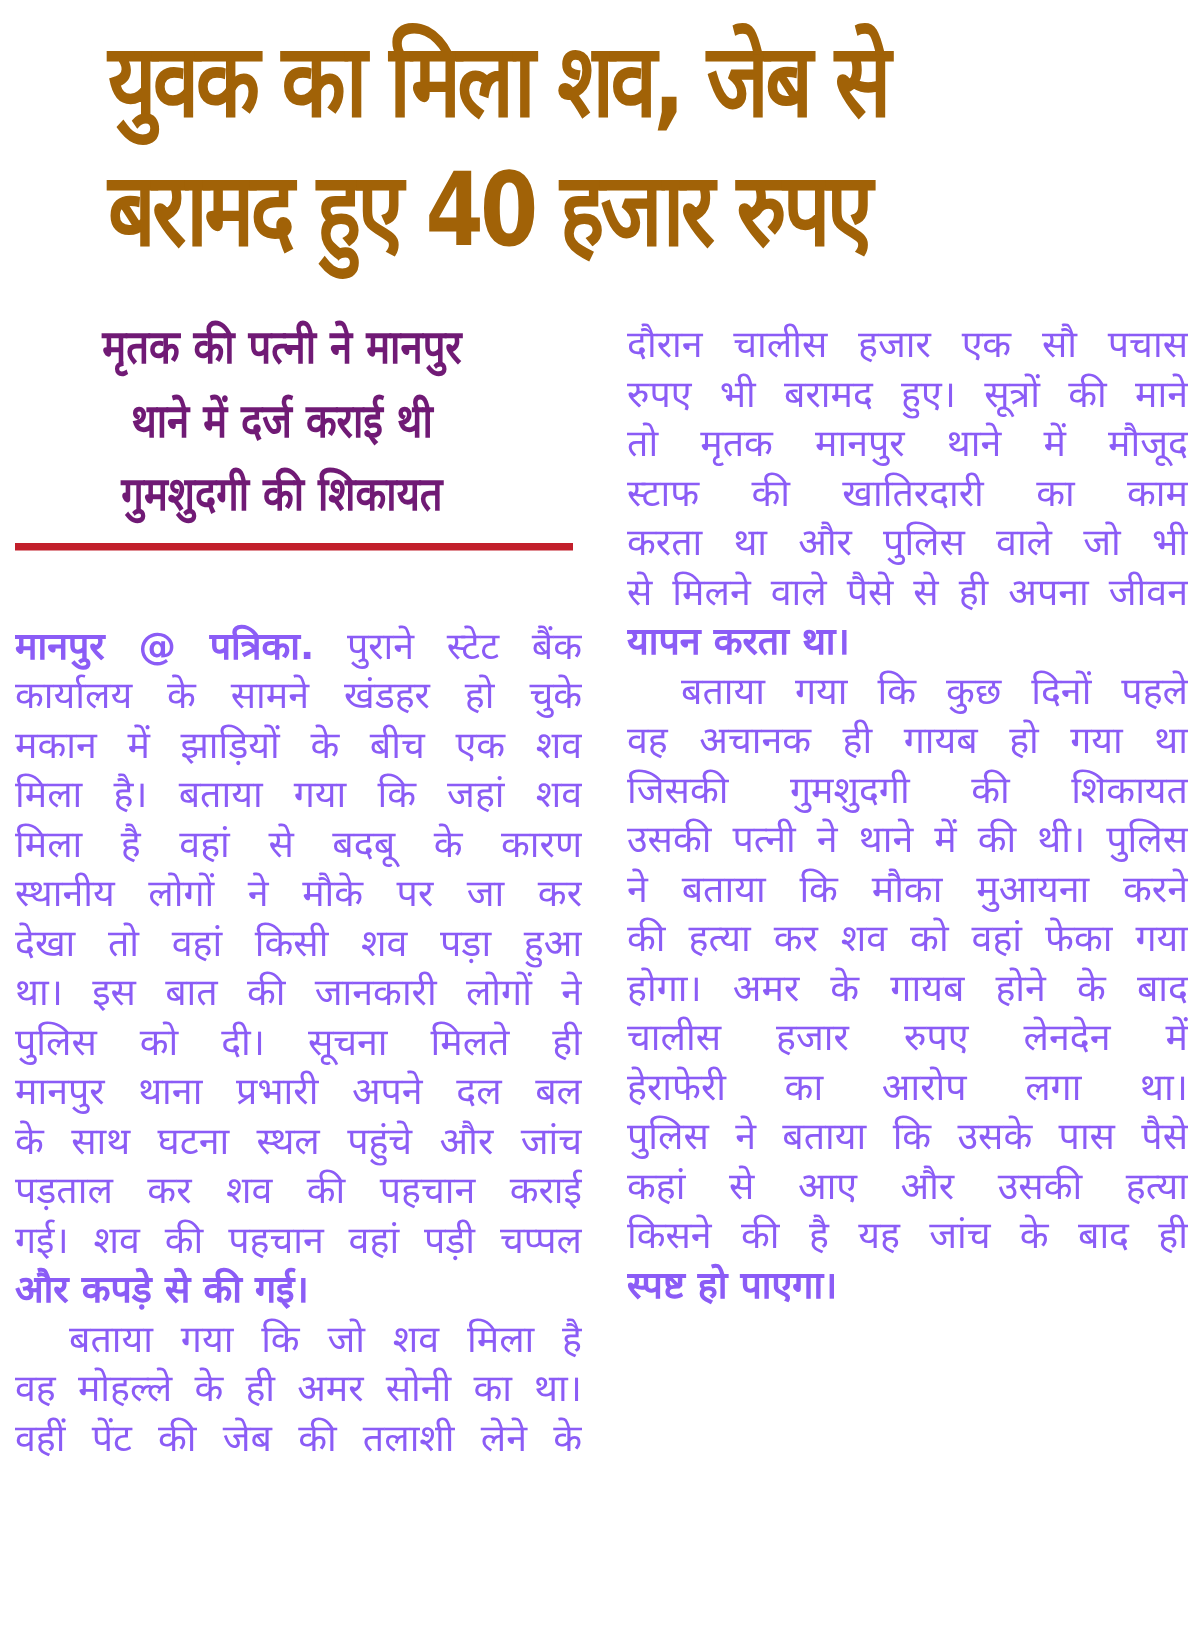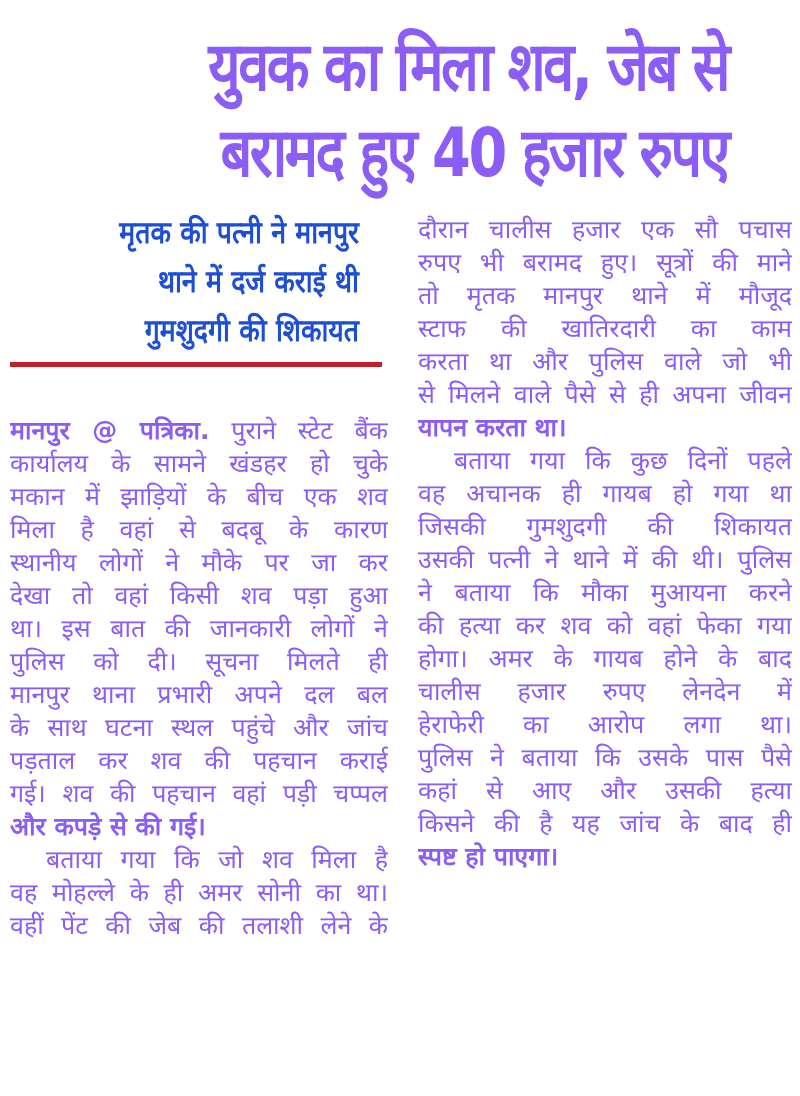--- a/index.html
+++ b/index.html
@@ -11,46 +11,46 @@
     width: 800px;
     height: 1096px;
     overflow: hidden;
     position: relative;
     font-family: "DejaVu Sans", "Liberation Sans", sans-serif;
     color: #1a1a1a;
   }
   .headline {
     position: absolute;
     left: 0;
-    top: 24px;
+    top: 12px;
     width: 800px;
-    text-align: right;
+    text-align: left;
     font-family: "DejaVu Sans", sans-serif;
     font-weight: bold;
-    color: #8b5cf6;
+    color: #a16207;
   }
   .headline .hl-line {
     display: block;
     font-size: 68px;
     line-height: 86px;
     letter-spacing: -3px;
     transform: scaleX(0.82);
     transform-origin: center;
     white-space: nowrap;
   }
   .subhead {
     position: absolute;
-    left: 13px;
+    left: 2px;
     top: 208px;
     width: 372px;
-    text-align: right;
+    text-align: center;
     font-weight: bold;
     font-size: 31px;
     line-height: 49px;
-    color: #1d4ed8;
+    color: #701a75;
   }
   .subhead .sh-line {
     display: block;
     white-space: nowrap;
     transform: scaleX(0.86);
     transform-origin: center;
   }
   .red-rule {
     position: absolute;
     left: 10px;
@@ -107,20 +107,21 @@
   <span class="sh-line">थाने में दर्ज कराई थी</span>
   <span class="sh-line">गुमशुदगी की शिकायत</span>
 </div>
 
 <div class="red-rule" style="background: rgb(194, 31, 43);"></div>
 
 <div class="col col-left">
   <span class="line"><span class="dateline">मानपुर @ पत्रिका.</span><span> पुराने स्टेट बैंक</span></span>
   <span class="line">कार्यालय के सामने खंडहर हो चुके</span>
   <span class="line">मकान में झाड़ियों के बीच एक शव</span>
+  <span class="line">मिला है। बताया गया कि जहां शव</span>
   <span class="line">मिला है वहां से बदबू के कारण</span>
   <span class="line">स्थानीय लोगों ने मौके पर जा कर</span>
   <span class="line">देखा तो वहां किसी शव पड़ा हुआ</span>
   <span class="line">था। इस बात की जानकारी लोगों ने</span>
   <span class="line">पुलिस को दी। सूचना मिलते ही</span>
   <span class="line">मानपुर थाना प्रभारी अपने दल बल</span>
   <span class="line">के साथ घटना स्थल पहुंचे और जांच</span>
   <span class="line">पड़ताल कर शव की पहचान कराई</span>
   <span class="line">गई। शव की पहचान वहां पड़ी चप्पल</span>
   <span class="line last">और कपड़े से की गई।</span>

